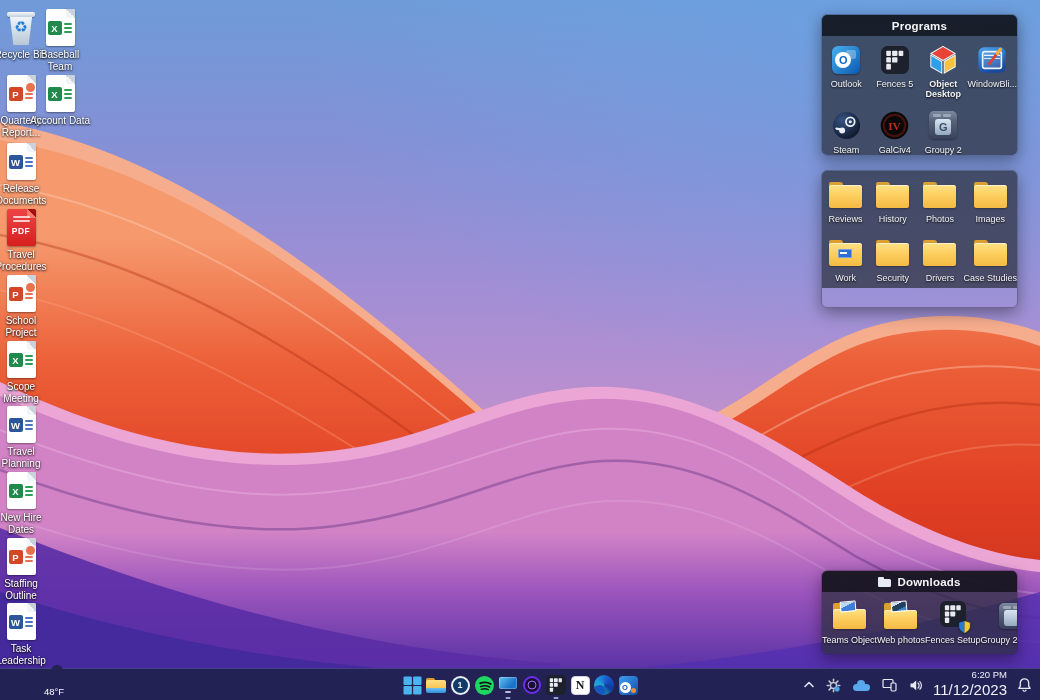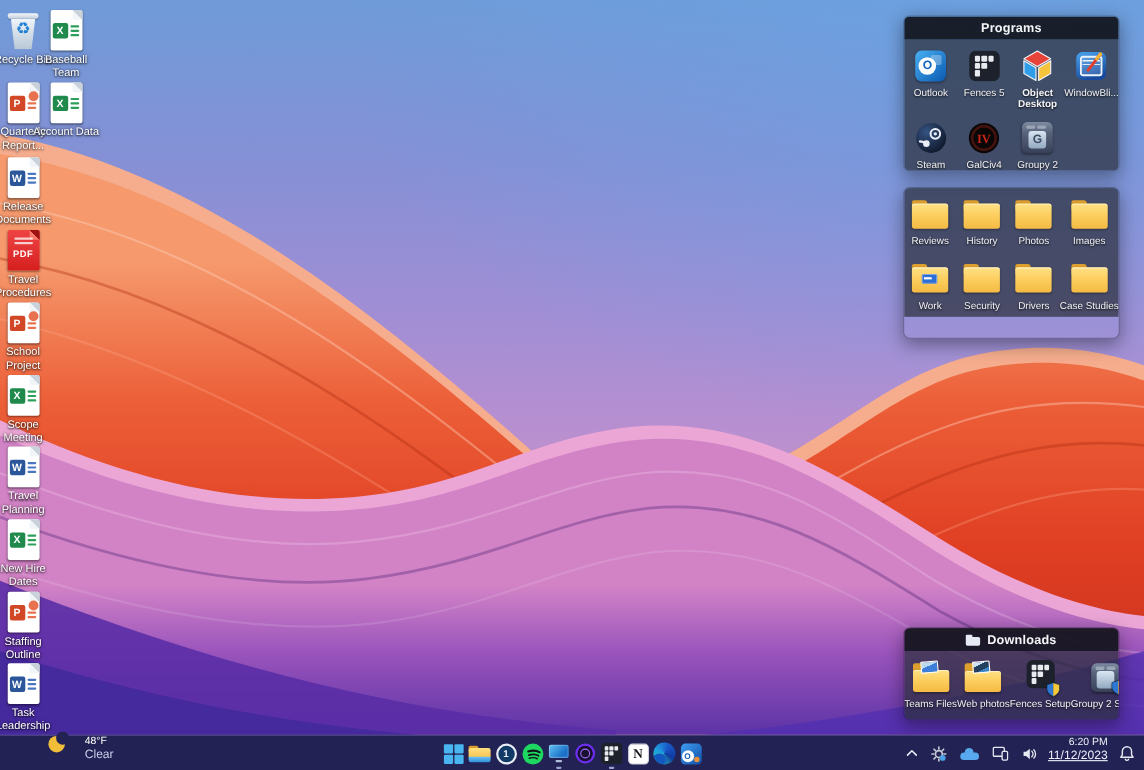--- a/index.html
+++ b/index.html
@@ -98,21 +98,21 @@
         background:radial-gradient(circle at 40% 40%, #1358c0 0 45%, transparent 70%); }
 
   
   .setup { position:relative; }
   .setup .shield { position:absolute; right:-5px; bottom:-3px; width:13px; height:14px; filter:drop-shadow(0 1px 1px rgba(0,0,0,.4)); }
 
   
   .taskbar { position:absolute; left:0; bottom:0; width:1040px; height:32px; background:#232254;
              border-top:1px solid rgba(130,122,210,.35); }
   .tb-weather { position:absolute; left:36px; top:0; height:32px; display:flex; gap:18px;
-             padding:0 8px; border-radius:4px; cursor:default; }
+             padding:0 8px; border-radius:4px; cursor:default;flex-direction:column; }
   .moon { position:relative; width:15px; height:15px; }
   .moon::before { content:""; position:absolute; inset:0; border-radius:50%; background:#f2be3a; }
   .moon::after { content:""; position:absolute; right:-4px; top:-4px; width:12px; height:12px; border-radius:50%; background:#232254; }
   .tb-weather .wtxt { display:flex; flex-direction:column; line-height:1.15; }
   .tb-weather .temp { font-size:9.5px; color:#fff; }
   .tb-weather .cond { font-size:11px; color:#c9cde6; }
 
   .tb-center { position:absolute; left:400px; top:0; height:32px; display:flex; align-items:center; }
   .tb-app { position:relative; width:24px; height:32px; display:flex; align-items:center; justify-content:center; border-radius:4px; }
   .tb-app.running::after { content:""; position:absolute; bottom:2px; left:50%; transform:translateX(-50%);
@@ -141,21 +141,21 @@
   .outlook-tb::before { content:"O"; position:absolute; left:1px; bottom:2px; width:11px; height:11px; border-radius:50%;
              background:#fff; color:#0f5ab8; font-size:7.5px; font-weight:bold; display:flex; align-items:center; justify-content:center; }
   .outlook-tb::after { content:""; position:absolute; right:2px; bottom:2px; width:5px; height:5px; border-radius:50%; background:#e8913a; }
 
   .tb-tray { position:absolute; right:6px; top:0; height:32px; display:flex; gap:8px; }
   .tray-ic { display:flex; align-items:center; justify-content:center; padding:2px; border-radius:3px; }
   .cloud { position:relative; width:17px; height:11px; }
   .cloud::before { content:""; position:absolute; left:0; bottom:0; width:17px; height:7px; border-radius:4px; background:#58a8ee; }
   .cloud::after { content:""; position:absolute; left:4px; top:0; width:8px; height:8px; border-radius:50%; background:#58a8ee; }
   .tb-clock { text-align:right; line-height:1.25; color:#eef0fa; cursor:default; }
-  .tb-clock .t { font-size:9.5px; } .tb-clock .d { font-size:11px;text-decoration:underline; }
+  .tb-clock .t { font-size:9.5px; } .tb-clock .d { font-size:15px; }
 
   svg text { font-family:"Liberation Serif", serif; }
 </style>
 </head>
 <body>
 
 <svg width="0" height="0" style="position:absolute">
   <defs>
     <radialGradient id="g-steam" cx="35%" cy="30%" r="80%">
       <stop offset="0%" stop-color="#355382"></stop>
@@ -565,21 +565,21 @@
     </div>
     <div class="fence-body" style="height:63px">
       <div class="fence-cell">
         <div class="fi">
             <div class="foldr">
               <div class="bk"></div>
               <div class="photo"></div>
               <div class="bd" style="top:6px"></div>
             </div>
           </div>
-        <div class="fcl">Teams Files</div>
+        <div class="fcl">Teams Object</div>
       </div>
       <div class="fence-cell">
         <div class="fi">
             <div class="foldr">
               <div class="bk"></div>
               <div class="photo dk"></div>
               <div class="bd" style="top:7px"></div>
             </div>
           </div>
         <div class="fcl">Web photos</div>

